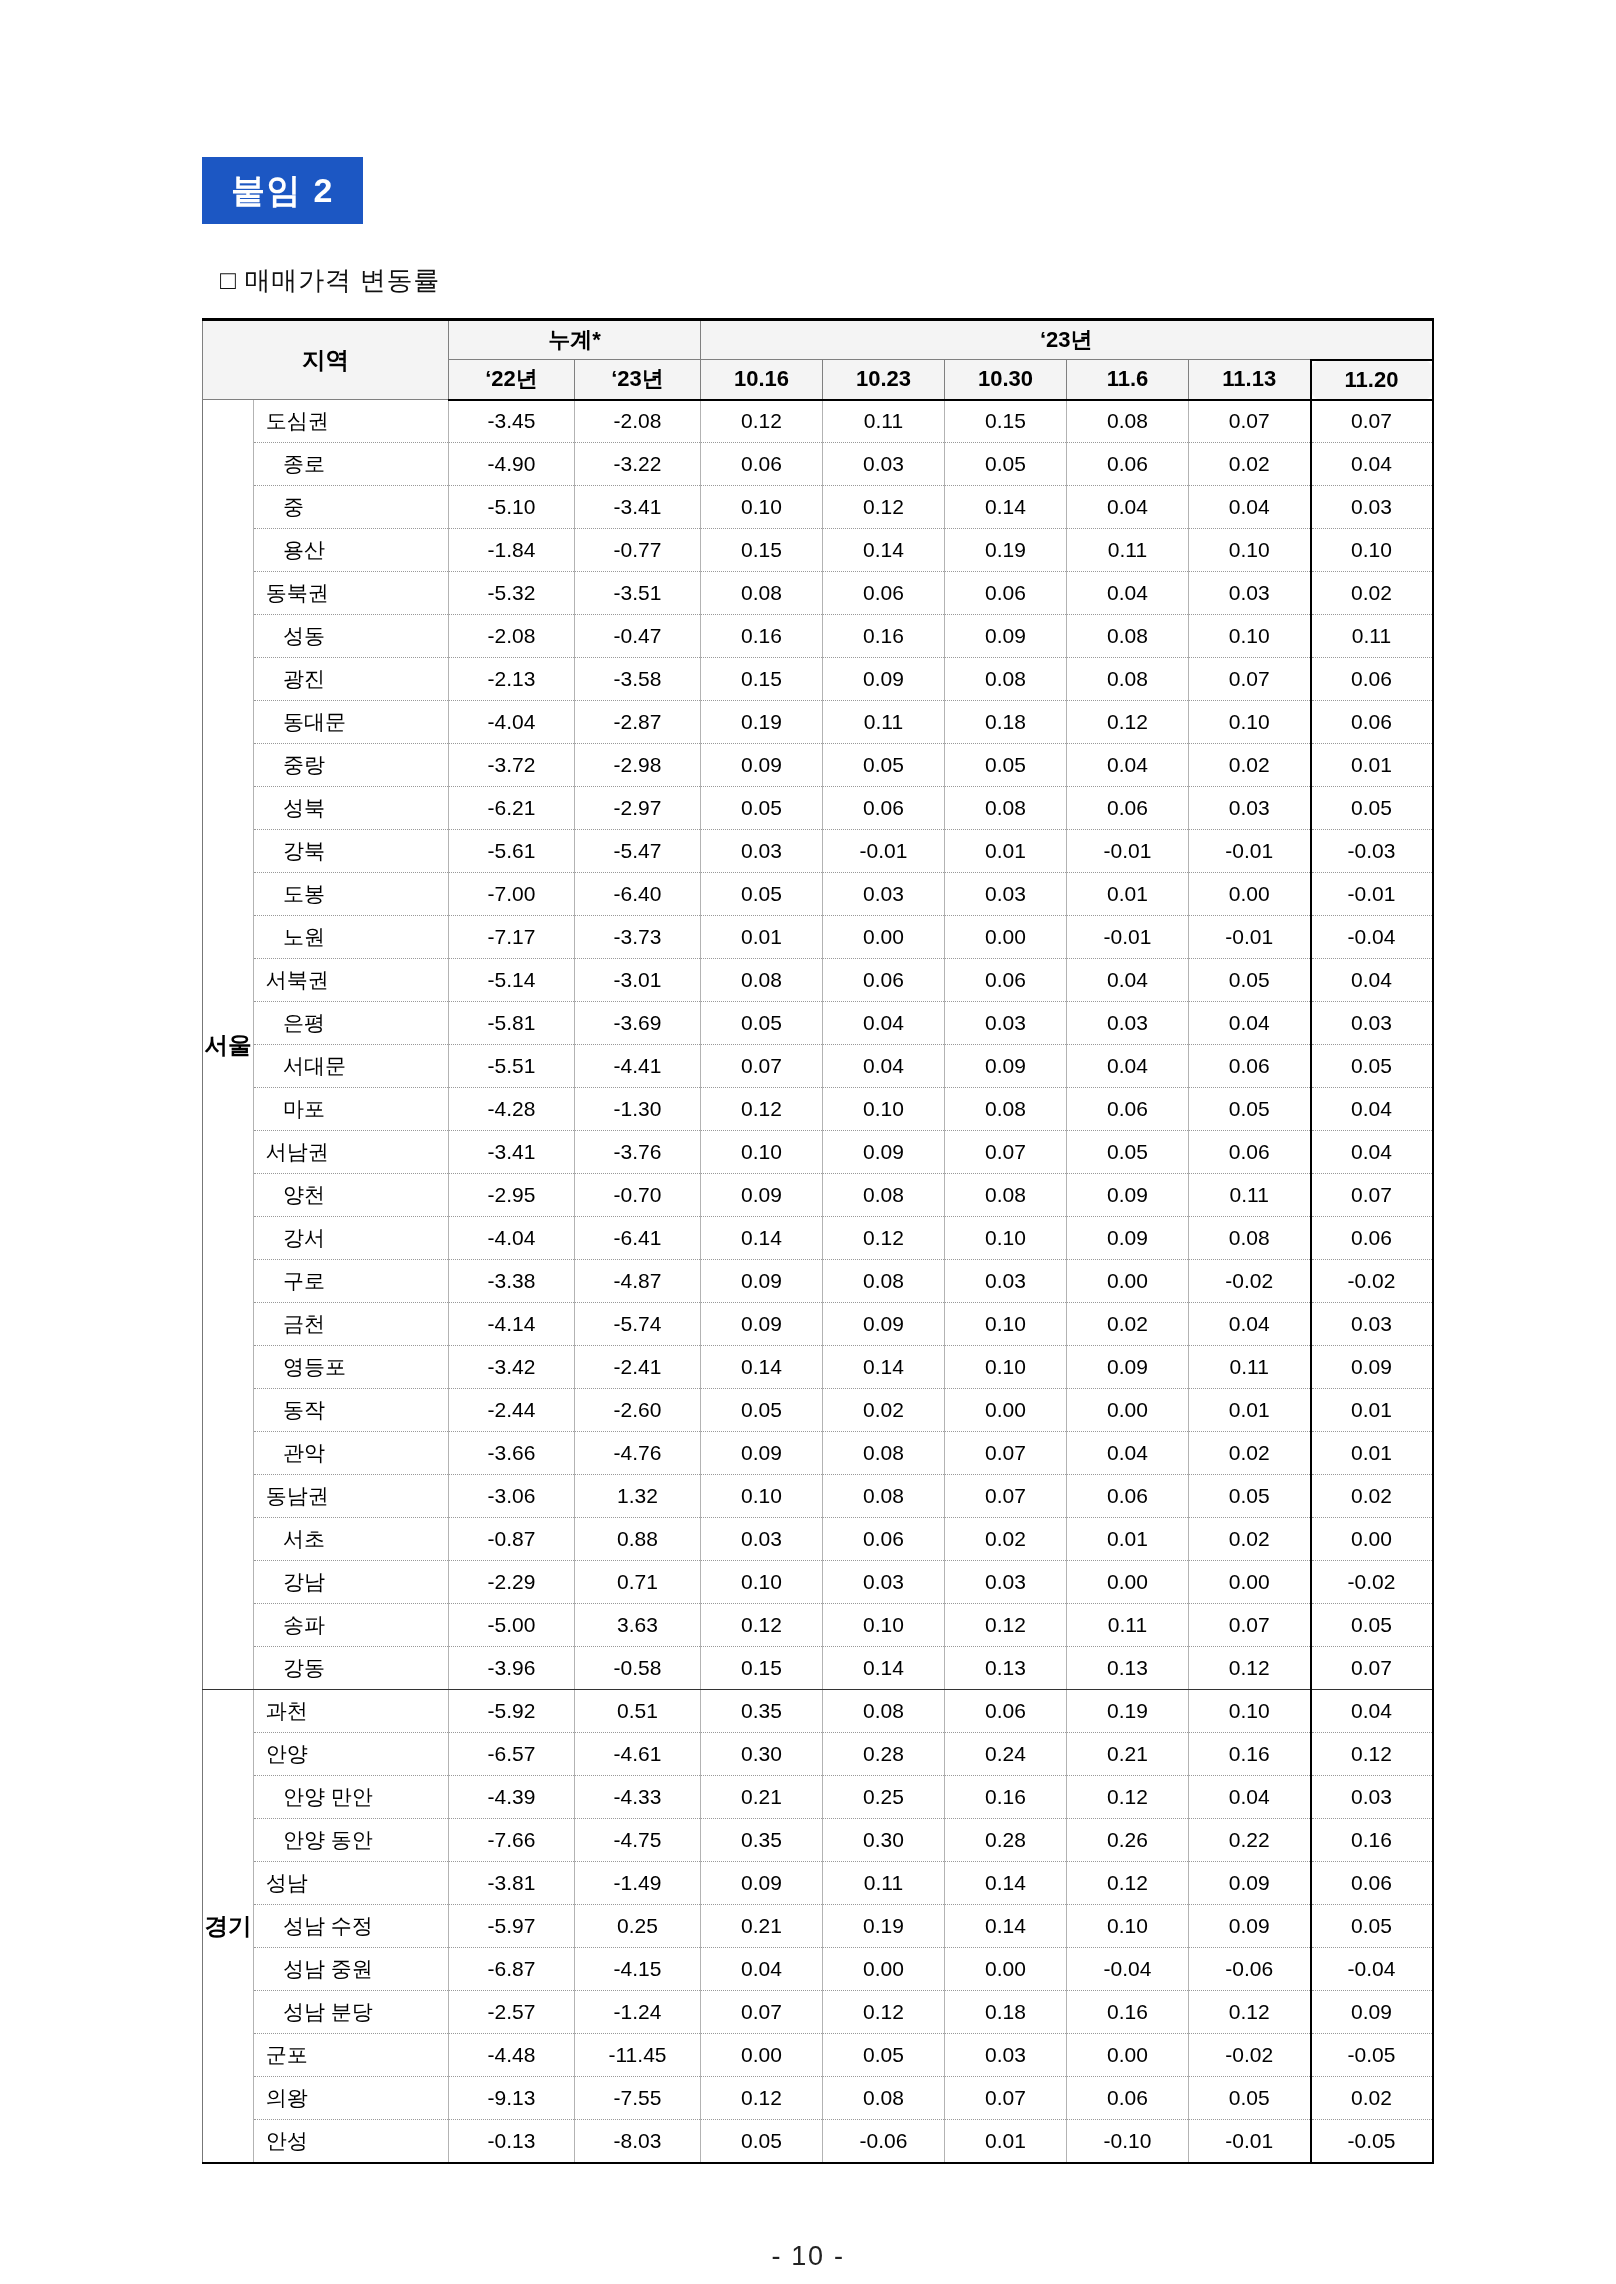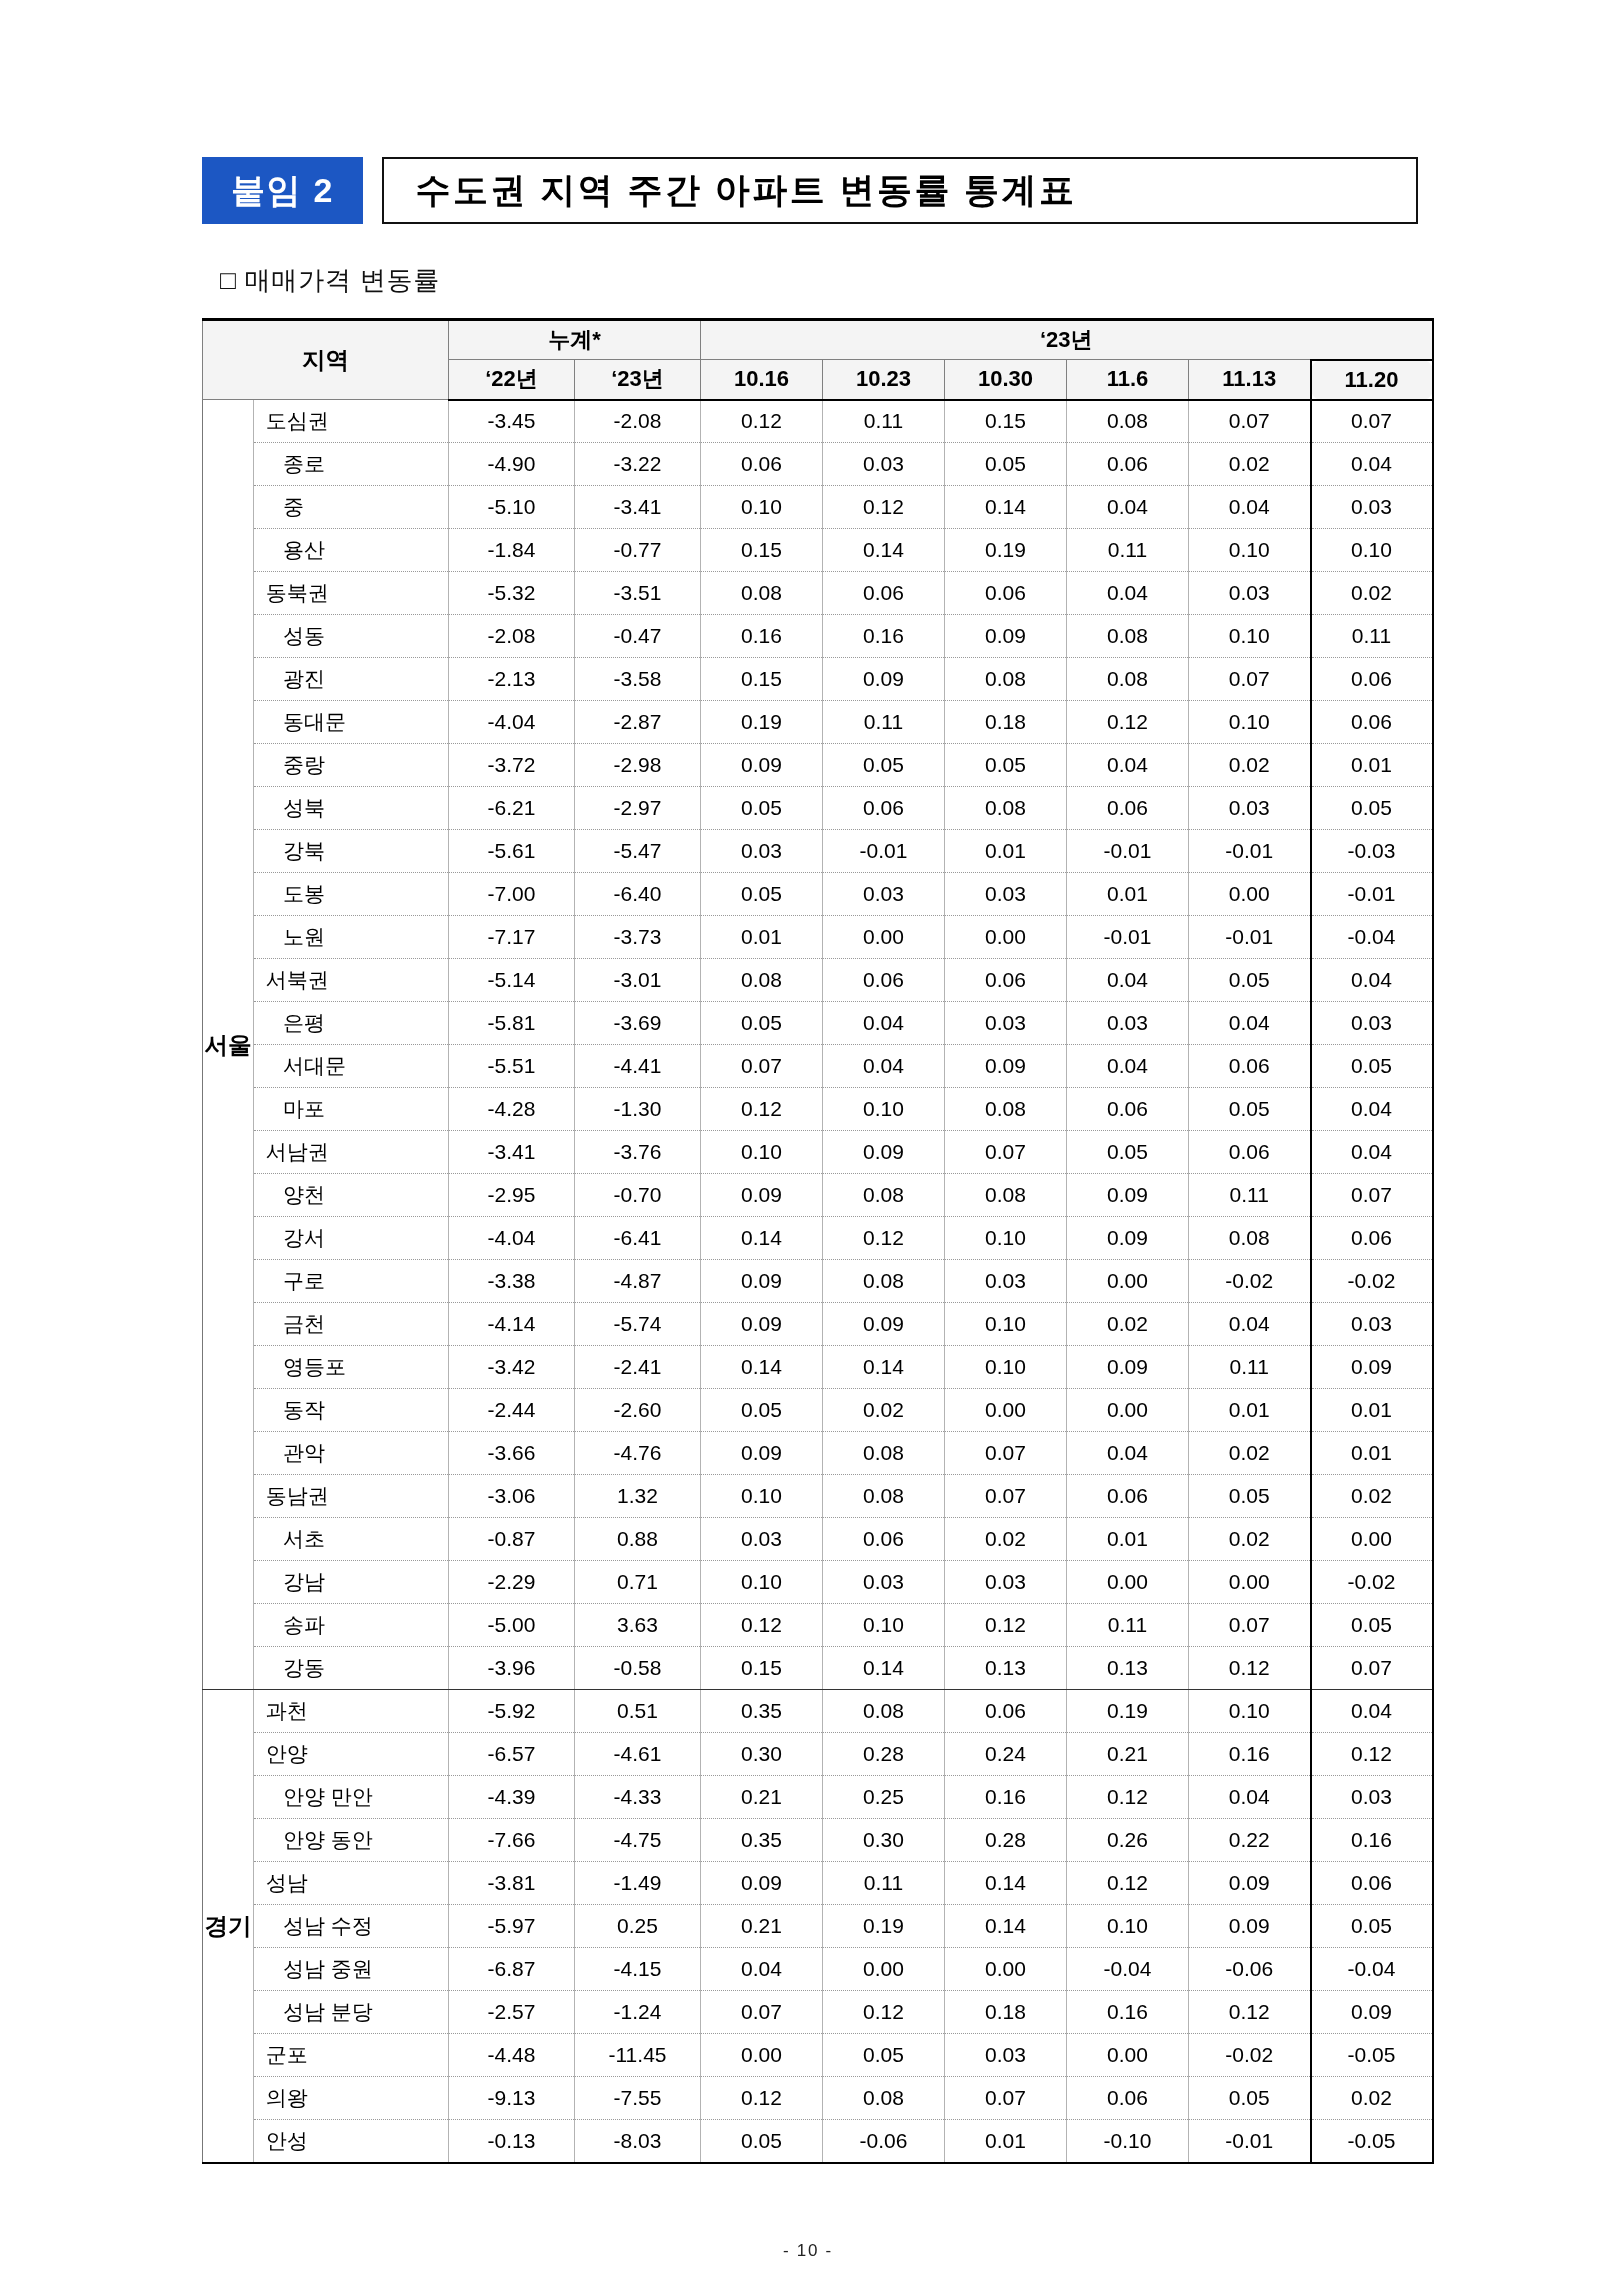--- a/index.html
+++ b/index.html
@@ -59,33 +59,30 @@
   tbody td.group-cell {
     font-weight: bold; text-align: center; vertical-align: middle;
     font-size: 23.6px; border-right: 0.8px solid #b3b3b3;
   }
   tr.group-end td { border-bottom: 1.7px solid #333; }
   td.group-boundary { border-bottom: 1.7px solid #333; }
   tbody tr:last-row td { border-bottom: none; }
 
   .footer {
     position: absolute; left: 0; top: 2241px; width: 1616px;
-    text-align: center; font-size: 17px; color: #222; letter-spacing: 1.7px;
+    text-align: center; font-size: 27px; color: #222; letter-spacing: 1.7px;
   }
 </style>
 </head>
 <body>
 
 <div class="page">
 
   <div class="title-row">
     <div class="badge">붙임 2</div>
-    <div class="title-box">
-      <span>수도권 지역 주간 아파트 변동률 통계표</span>
-    </div>
   </div>
 
   <div class="section-title">□ 매매가격 변동률</div>
 
   <table class="stats">
     <colgroup>
       <col style="width:51px">
         <col style="width:195px">
       <col style="width:126px">
         <col style="width:126px">

